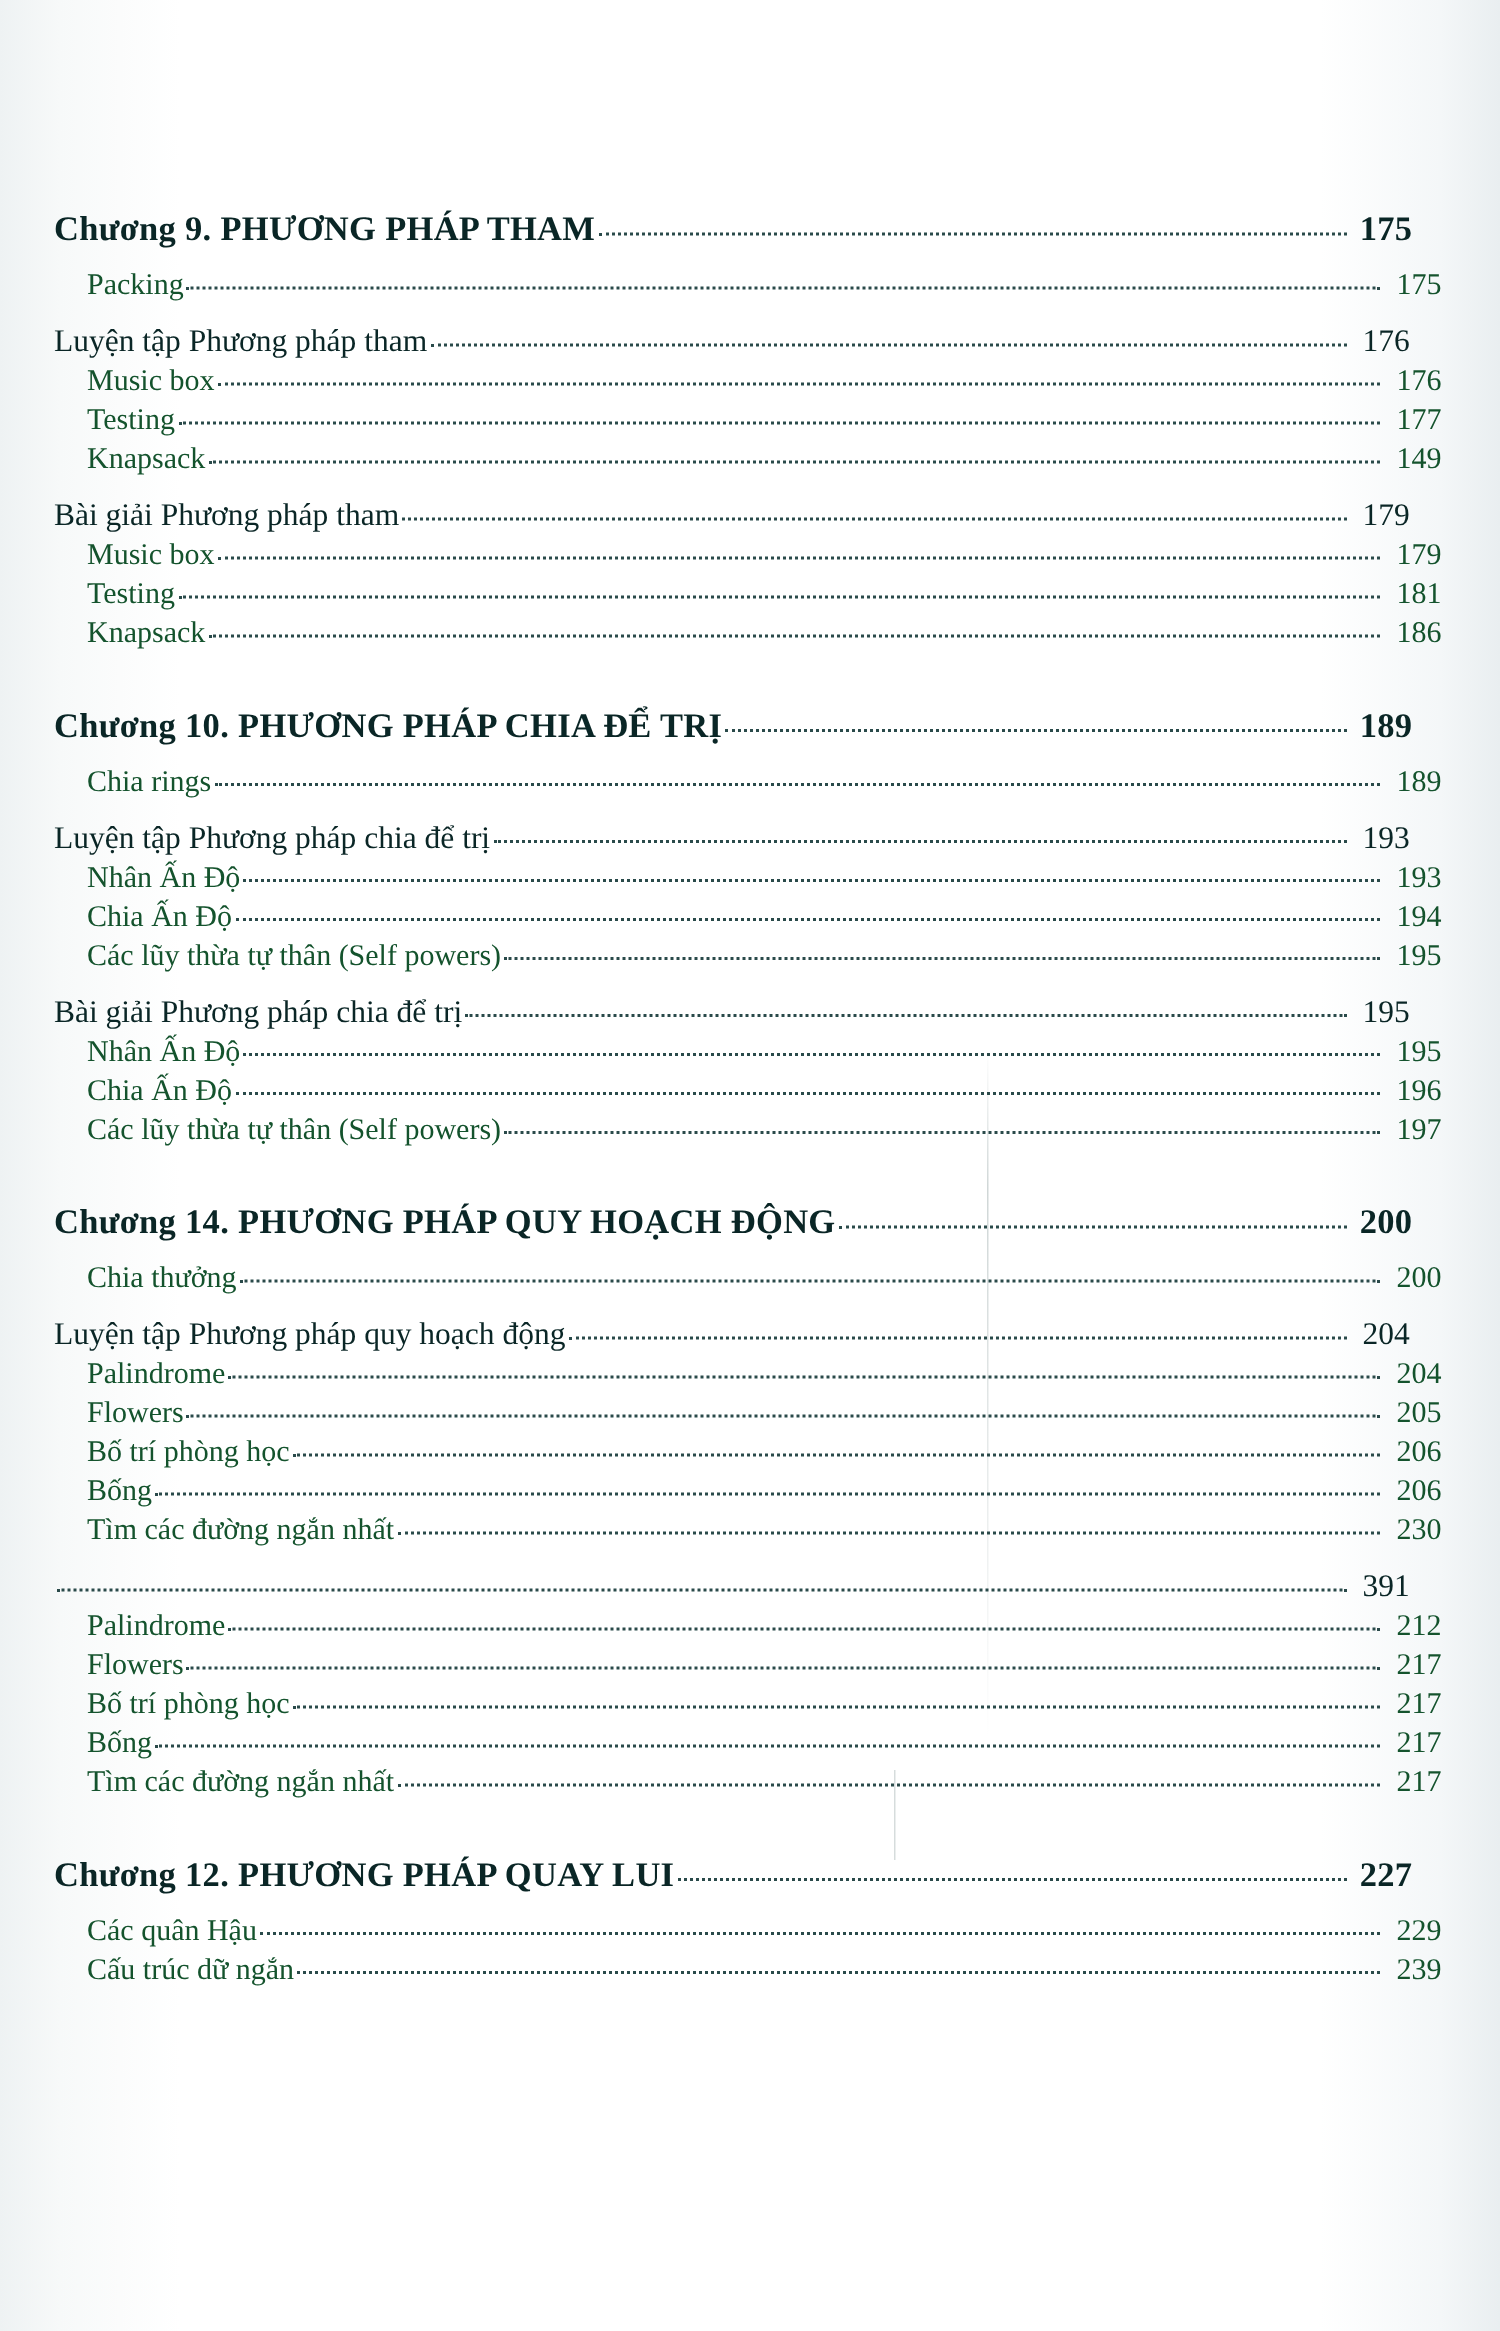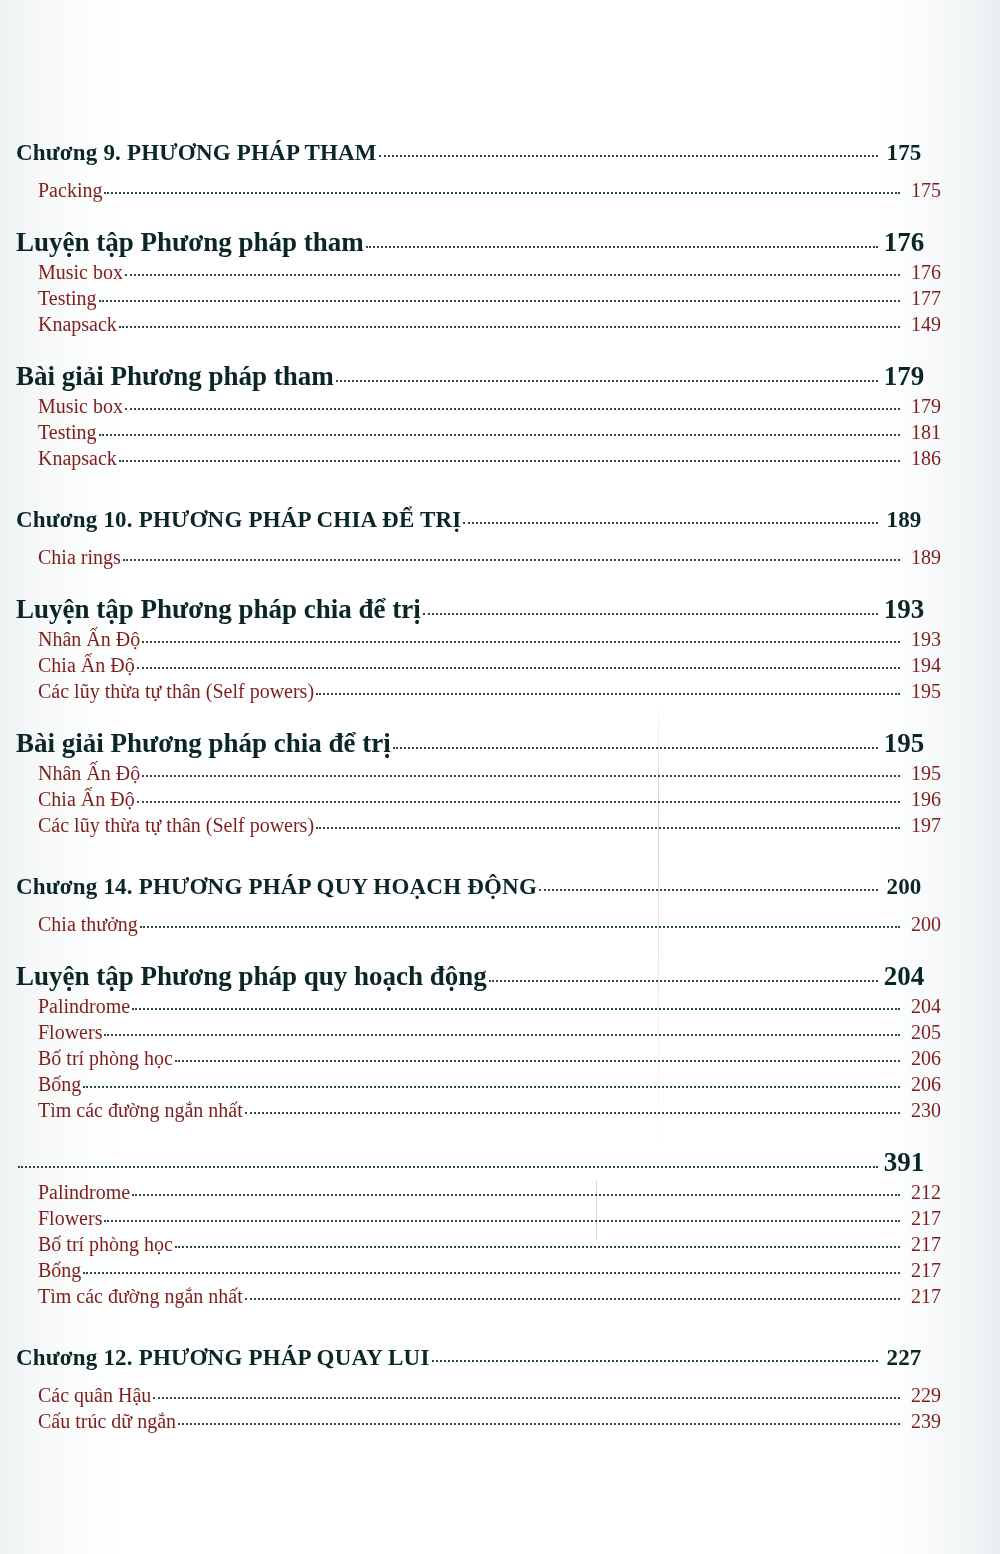--- a/index.html
+++ b/index.html
@@ -17,21 +17,21 @@
   }
   
   .page {
     position: absolute;
     inset: 0;
     background:
       linear-gradient(to right, #eef2f3 0px, #f7f9f9 40px, #ffffff 120px, #ffffff 880px, #f4f7f8 960px, #e9eef0 1000px);
   }
   .toc {
     position: absolute;
-    left: 16px;
+    left: 36px;
     top: 140px;
     width: 912px;
   }
   .row {
     display: flex;
     align-items: baseline;
     width: 100%;
     white-space: nowrap;
   }
   .row .label {
@@ -57,30 +57,30 @@
     font-weight: bold;
     font-size: 23px;
     letter-spacing: 0.2px;
     color: #0a2626;
     margin: 0 0 3px 0;
   }
   .chapter .page-num { font-weight: bold; }
 
   
   .section {
-    font-weight: bold;
-    font-size: 27px;
+    font-weight: normal;
+    font-size: 21px;
     color: #0a2626;
-    margin: 12px 0 3px 0;
+    margin: 0 0 3px 0;
   }
 
   
   .entry {
     font-size: 20px;
-    color: #7f1d1d;
+    color: #14532d;
     margin: 0 0 3px 0;
     padding-left: 22px;
   }
 
   .gap-sm { height: 10px; }
   .gap-lg { height: 34px; }
 
   
   .artifact {
     position: absolute;

